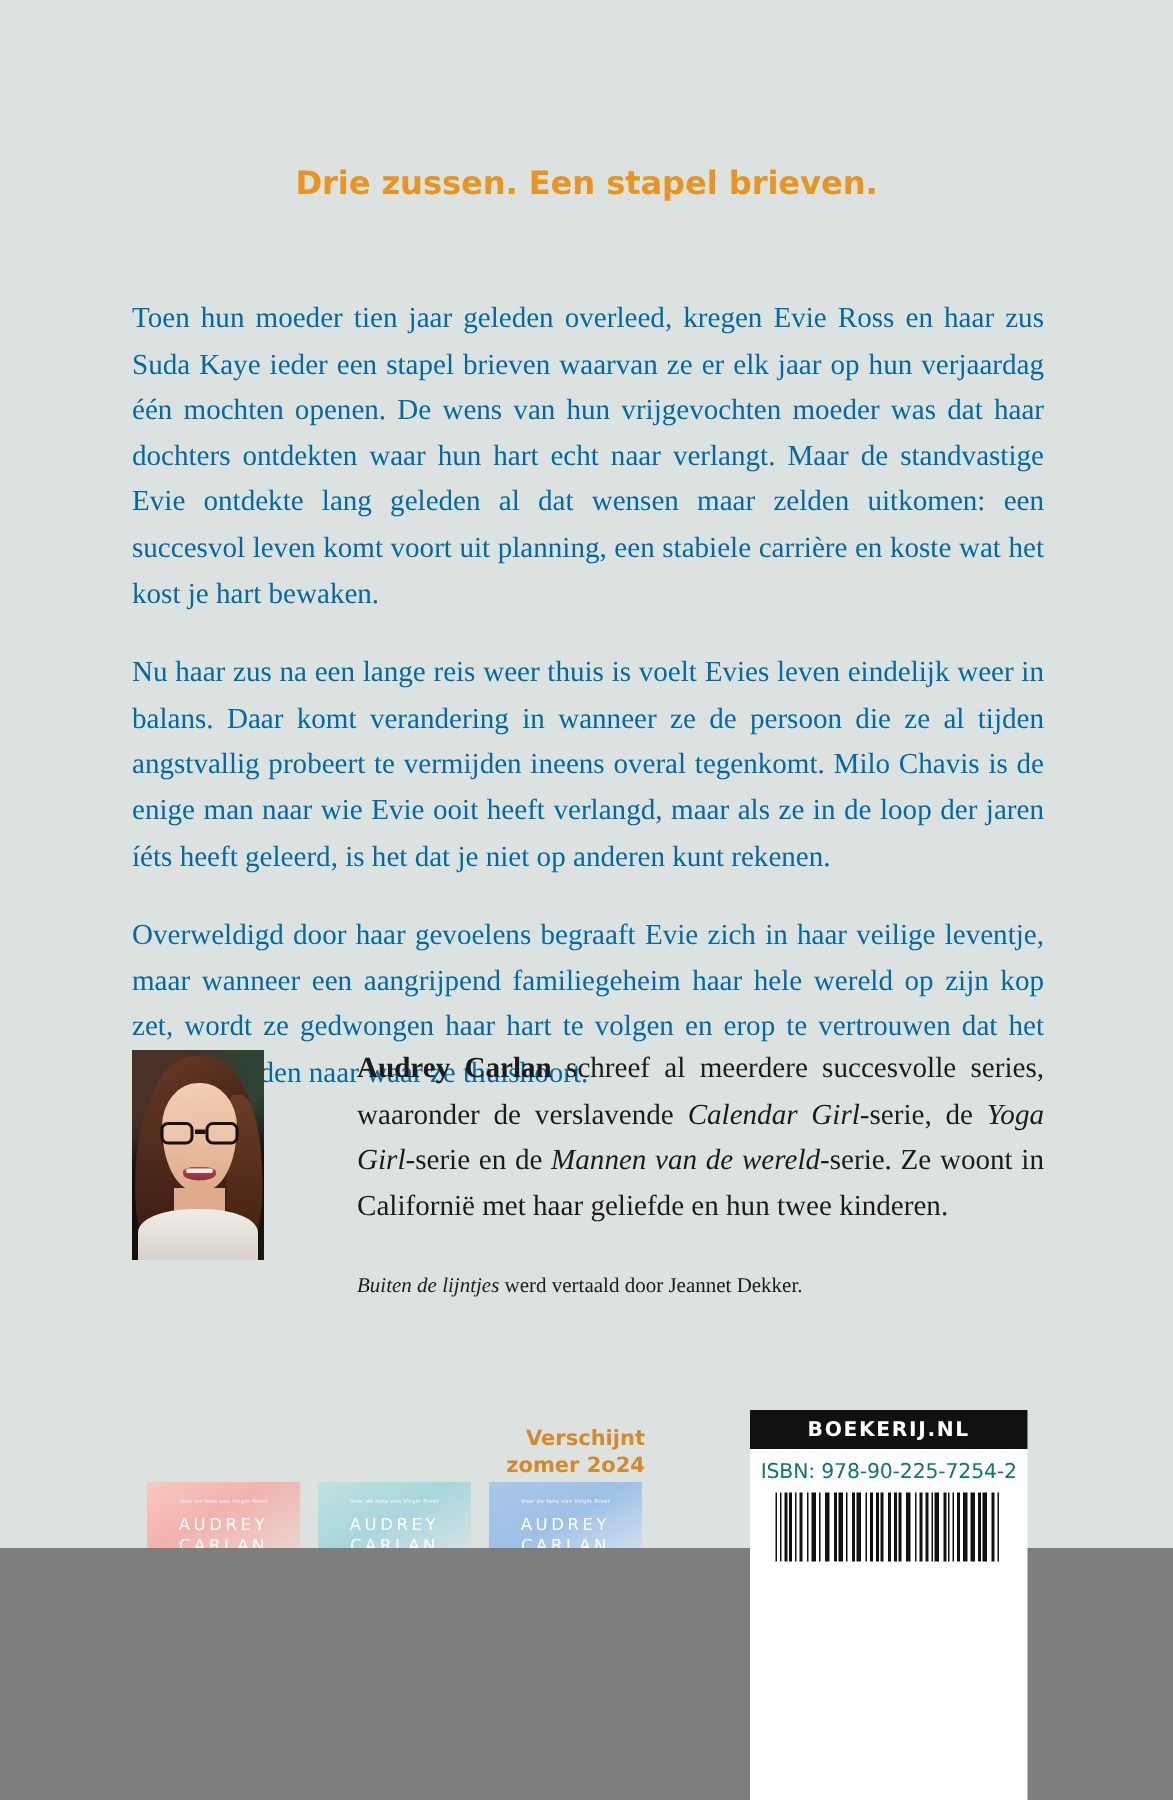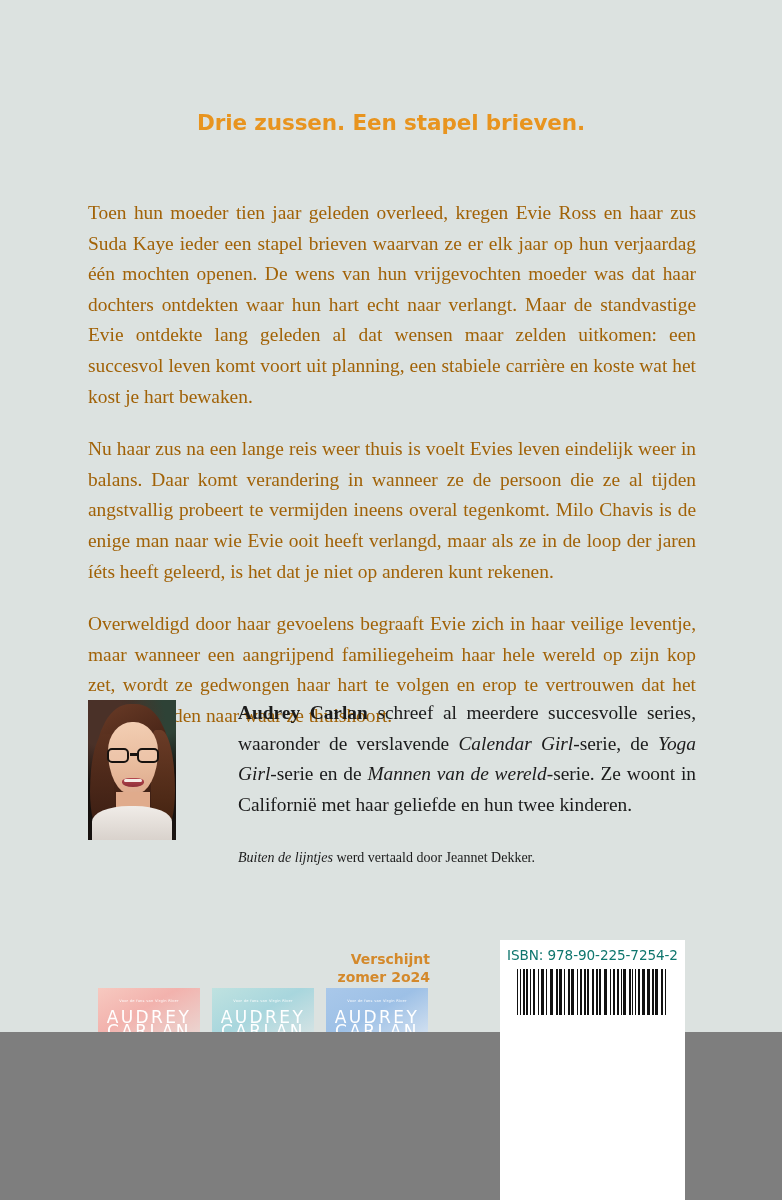--- a/index.html
+++ b/index.html
@@ -50,21 +50,21 @@
   #blurb {
     position: absolute;
     left: 88px;
     top: 198px;
     width: 608px;
   }
   .para {
     font-family: "Liberation Serif", serif;
     font-size: 19.4px;
     line-height: 30.6px;
-    color: #a16207;
+    color: #0369a1;
     text-align: justify;
     text-justify: inter-word;
     margin-bottom: 22px;
     hyphens: manual;
   }
   .para:last-child { margin-bottom: 0; }
 
   
   #author-block {
     position: absolute;
@@ -251,21 +251,21 @@
     letter-spacing: 0.25px;
     color: #ffffff;
     opacity: 0.95;
   }
   .thumb-author {
     position: absolute;
     left: 0; top: 22px;
     width: 100%;
     text-align: center;
     font-family: "DejaVu Sans", sans-serif;
-    font-size: 17px;
+    font-size: 11px;
     line-height: 14px;
     letter-spacing: 2.4px;
     color: #ffffff;
   }
   .thumb-author span { display: block; }
 
   
   #isbn-block {
     position: absolute;
     left: 500px;
@@ -379,20 +379,21 @@
         <span>CARLAN</span>
       </div>
     </div>
   </div>
 
 </div>
 
 <div id="bottom-band"></div>
 
 <div id="isbn-block">
+  <div id="publisher-bar">BOEKERIJ.NL</div>
   <div id="isbn-text">ISBN: 978-90-225-7254-2</div>
   <div id="barcode">
       <i style="width: 1px; margin-right: 2px;"></i>
       <i style="width: 1px; margin-right: 2px;"></i>
       <i style="width: 2px; margin-right: 1px;"></i>
       <i style="width: 2px; margin-right: 2px;"></i>
       <i style="width: 1px; margin-right: 2px;"></i>
       <i style="width: 2px; margin-right: 3px;"></i>
       <i style="width: 1px; margin-right: 2px;"></i>
       <i style="width: 3px; margin-right: 2px;"></i>

